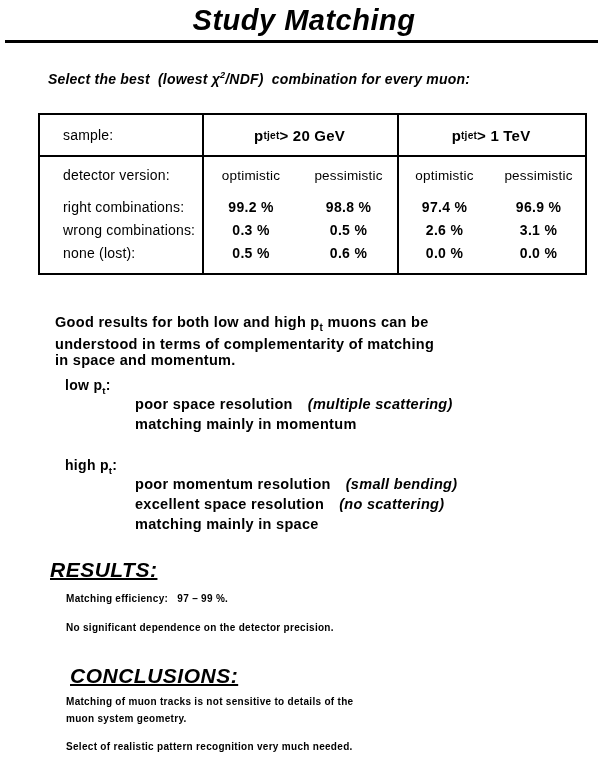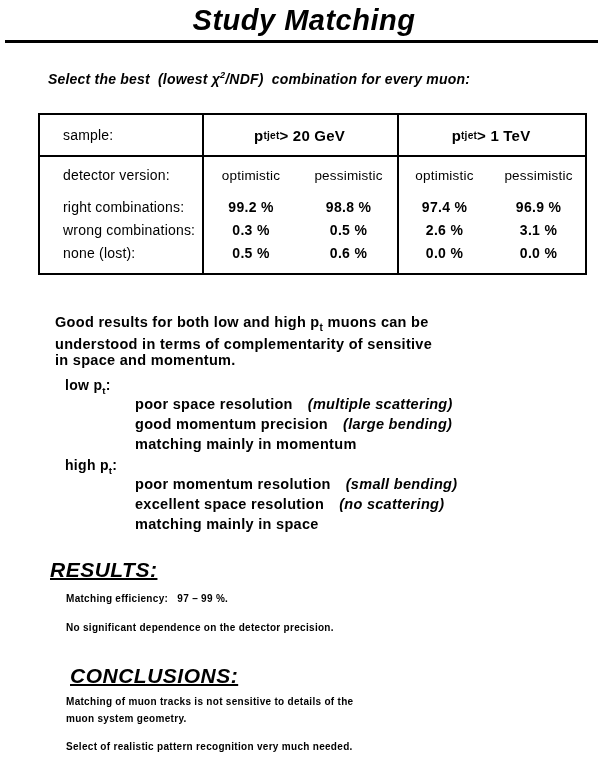--- a/index.html
+++ b/index.html
@@ -149,27 +149,26 @@
 
       <div class="cell label-cell">none  (lost):</div>
       <div class="cell val-cell">0.5 %</div>
       <div class="cell val-cell">0.6 %</div>
       <div class="cell val-cell">0.0 %</div>
       <div class="cell val-cell">0.0 %</div>
     </div>
   </div>
 
   <div class="intro"><span>Good results for both low and high p</span><sub>t</sub><span> muons can be
-understood in terms of complementarity of sensitive
+understood in terms of complementarity of matching
 in space and momentum.</span></div>
 
   <div class="pt-label low"><span>low p</span><sub>t</sub><span>:</span></div>
   <div class="pt-items low">
     <div><span>poor space resolution</span><span class="note">(multiple scattering)</span></div>
-    <div><span>good momentum precision</span><span class="note">(large bending)</span></div>
     <div><span>matching mainly in momentum</span><span class="note"></span></div>
   </div>
 
   <div class="pt-label high"><span>high p</span><sub>t</sub><span>:</span></div>
   <div class="pt-items high">
     <div><span>poor momentum resolution</span><span class="note">(small bending)</span></div>
     <div><span>excellent space resolution</span><span class="note">(no scattering)</span></div>
     <div><span>matching mainly in space</span><span class="note"></span></div>
   </div>
 

